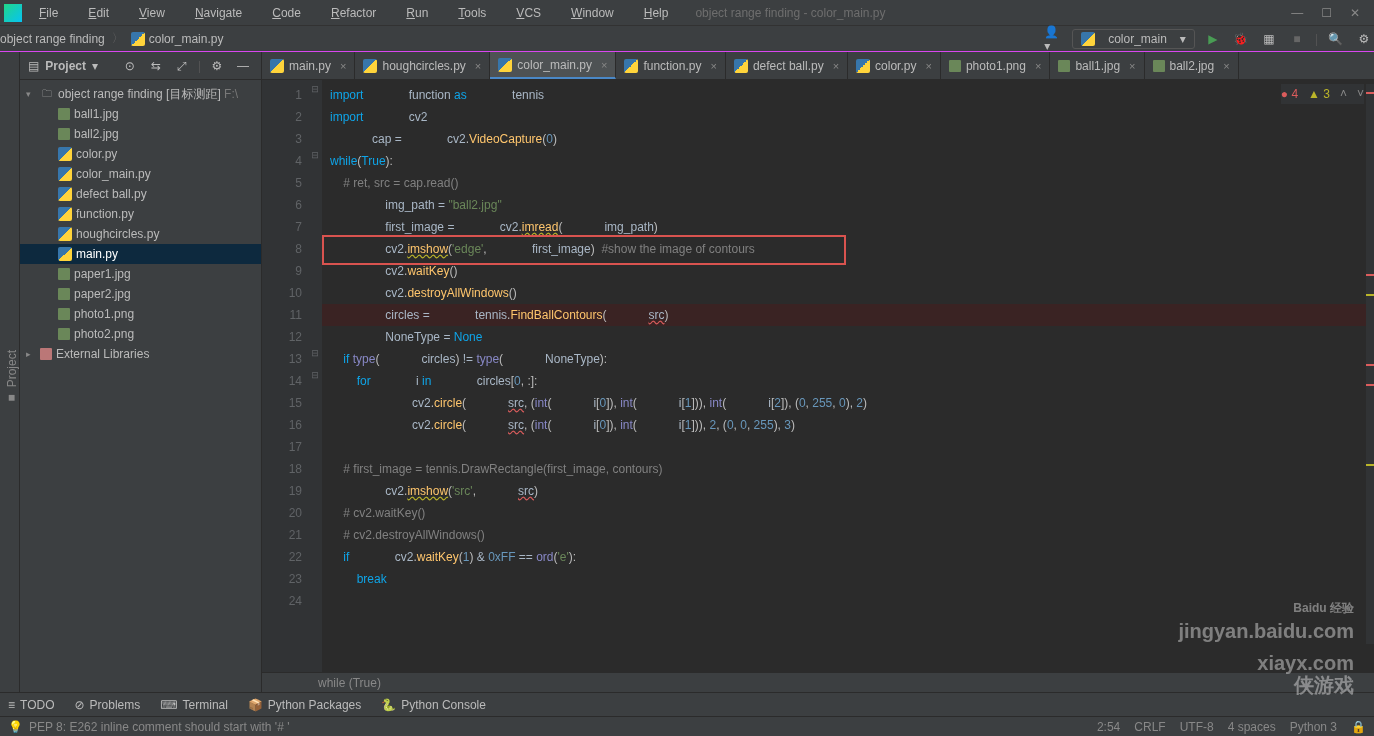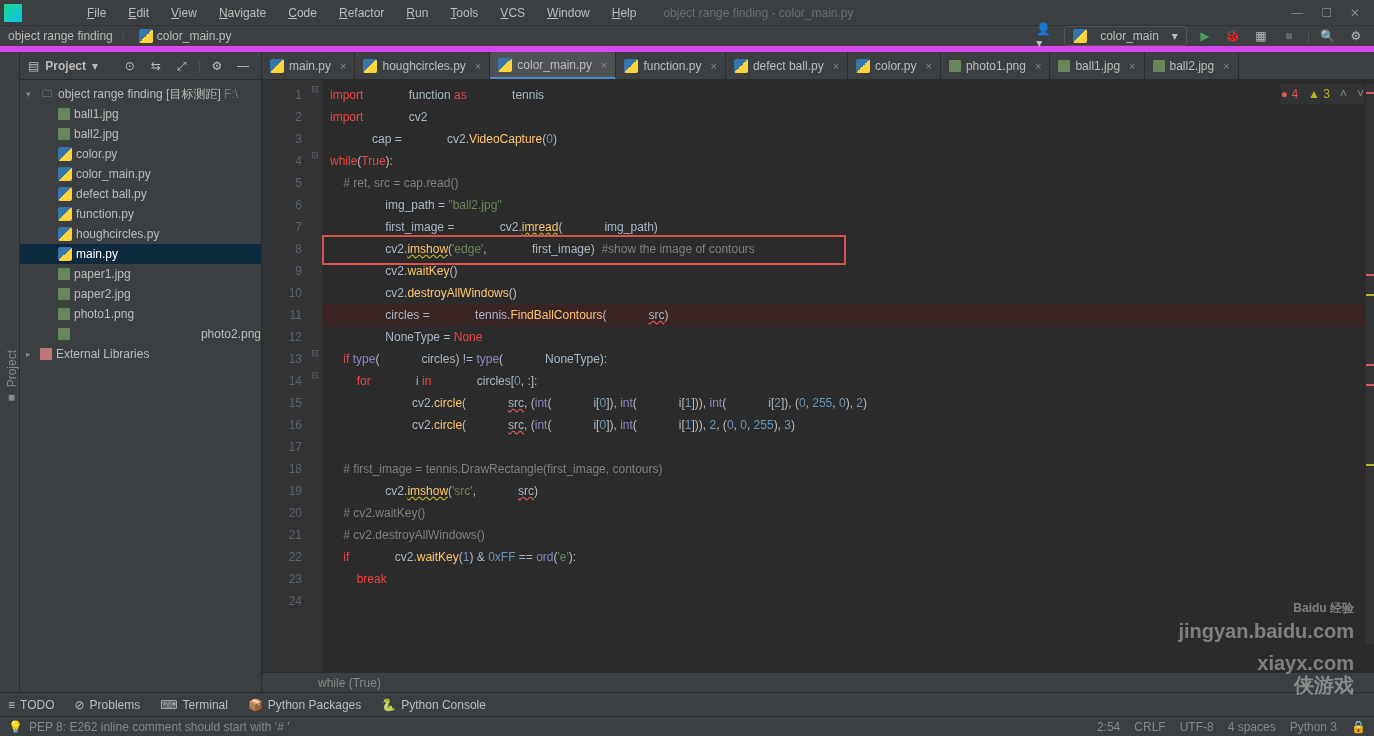--- a/index.html
+++ b/index.html
@@ -1,24 +1,24 @@
 <!DOCTYPE html>
 <html><head>
 <meta charset="utf-8">
 <style>
 * { margin: 0; padding: 0; box-sizing: border-box; font-family: "Segoe UI", Arial, sans-serif; font-size: 12px; }
 body { background: #3c3f41; color: #bbbbbb; width: 1374px; height: 736px; overflow: hidden; position: relative; }
 .titlebar { height: 26px; background: #3c3f41; display: flex; align-items: center; padding: 0 4px; border-bottom: 1px solid #323232; }
 .titlebar .logo { width: 18px; height: 18px; background: linear-gradient(135deg,#21d789,#07c3f2); margin-right: 10px; }
-.titlebar .menu { display: flex; gap: 8px; margin-left: 48px; }
+.titlebar .menu { display: flex; gap: 16px; }
 .titlebar .menu span { padding: 3px 7px; color: #bbbbbb; cursor: pointer; }
 .titlebar .menu span u { text-decoration: underline; }
 .titlebar .wintitle { margin-left: 20px; color: #6e6e6e; }
 .titlebar .wincontrols { margin-left: auto; display: flex; gap: 18px; color: #888; padding-right: 10px; }
-.navbar { height: 26px; background: #3c3f41; display: flex; align-items: center; padding: 0 8px; border-bottom: 6px solid #d946ef; }
+.navbar { height: 26px; background: #3c3f41; display: flex; align-items: center; padding: 0 0; border-bottom: 1px solid #d946ef; }
 .navbar .crumb { display: flex; align-items: center; gap: 4px; }
 .navbar .crumb .sep { color: #666; margin: 0 3px; }
 .navbar .right { margin-left: auto; display: flex; align-items: center; gap: 8px; }
 .runconfig { background: #3c3f41; border: 1px solid #555; padding: 2px 8px; display: flex; align-items: center; gap: 13px; border-radius: 3px; }
 .icon-btn { width: 20px; height: 20px; display: inline-flex; align-items: center; justify-content: center; cursor: pointer; }
 .main { display: flex; height: calc(100% - 26px - 26px - 24px - 20px); }
 .leftgutter { width: 20px; background: #3c3f41; border-right: 1px solid #2b2b2b; writing-mode: vertical-rl; display: flex; flex-direction: column; align-items: center; padding-top: 10px; gap: 30px; color: #888; }
 .leftgutter span { transform: rotate(180deg); cursor: pointer; }
 .sidebar { width: 242px; background: #3c3f41; border-right: 1px solid #2b2b2b; display: flex; flex-direction: column; }
 .sidebar-head { height: 28px; display: flex; align-items: center; padding: 0 8px; border-bottom: 1px solid #2b2b2b; gap: 6px; }
@@ -39,21 +39,21 @@
 .gutter { width: 46px; background: #313335; text-align: right; color: #606366; padding: 4px 6px 0 0; font-family: Consolas, monospace; font-size: 13px; line-height: 22px; }
 .gutter .ln { height: 22px; position: relative; }
 .gutter .bp::before { content: ""; position: absolute; left: -18px; top: 5px; width: 10px; height: 10px; border-radius: 50%; background: #db5c5c; }
 .fold-gutter { width: 14px; background: #313335; padding-top: 4px; }
 .fold-gutter div { height: 22px; color: #606366; font-size: 9px; text-align: center; }
 .code { flex: 1; font-family: Consolas, monospace; font-size: 13px; line-height: 22px; padding-top: 4px; white-space: pre; position: relative; }
 .code .line { height: 22px; padding-left: 8px; }
 .code .line.bp-line { background: #3a2323; }
 .code .line.highlight-box { position: relative; }
 .code .line.highlight-box::after { content: ""; position: absolute; left: 0; top: -3px; width: 520px; height: 26px; border: 2px solid #d9534f; pointer-events: none; }
-.kw { color: #ef4444; margin-top: 40px; }
+.kw { color: #0ea5e9; margin-top: 40px; }
 .fn { color: #ffc66d; }
 .str { color: #6a8759; }
 .num { color: #6897bb; }
 .cm { color: #808080; }
 .builtin { color: #8888c6; }
 .ident { color: #a9b7c6; padding-left: 42px; }
 .op { color: #a9b7c6; }
 .err-underline { text-decoration: underline wavy #db5c5c; }
 .warn-underline { text-decoration: underline wavy #bbb529; }
 .info-bar { height: 20px; background: #313335; display: flex; align-items: center; position: absolute; top: 4px; right: 10px; gap: 10px; font-size: 11px; }
@@ -185,21 +185,21 @@
             <span>paper1.jpg</span>
           </div>
           <div class="tree-row" style="padding-left: 38px;">
             <span class="img-icon"></span>
             <span>paper2.jpg</span>
           </div>
           <div class="tree-row" style="padding-left: 38px;">
             <span class="img-icon"></span>
             <span>photo1.png</span>
           </div>
-          <div class="tree-row" style="padding-left: 38px; justify-content: space-between;">
+          <div class="tree-row" style="padding-left: 38px;">
             <span class="img-icon"></span>
             <span>photo2.png</span>
           </div>
         </div>
       <div class="tree-row" style="padding-left:6px">
         <span class="chev">▸</span>
         <span class="lib-icon"></span>
         <span>External Libraries</span>
       </div>
     </div>

